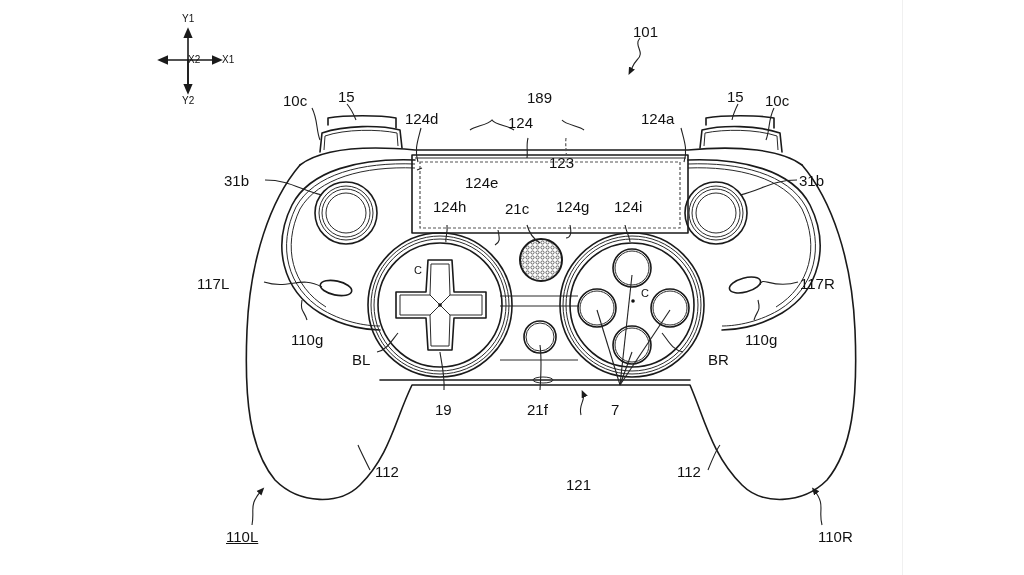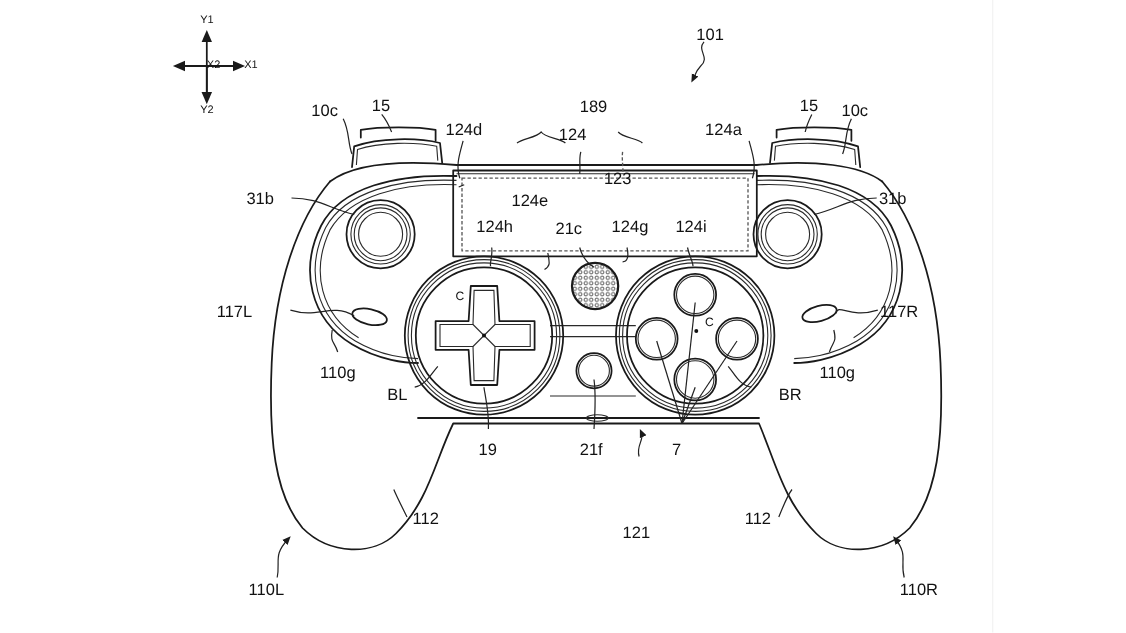--- a/index.html
+++ b/index.html
@@ -202,17 +202,17 @@
 <span class="lbl" style="left:291px;top:332px;">110g</span>
 <span class="lbl" style="left:745px;top:332px;">110g</span>
 <span class="lbl" style="left:352px;top:352px;">BL</span>
 <span class="lbl" style="left:708px;top:352px;">BR</span>
 <span class="lbl" style="left:435px;top:402px;">19</span>
 <span class="lbl" style="left:527px;top:402px;">21f</span>
 <span class="lbl" style="left:611px;top:402px;">7</span>
 <span class="lbl" style="left:566px;top:444px;margin-top:33px;">121</span>
 <span class="lbl" style="left:375px;top:464px;">112</span>
 <span class="lbl" style="left:677px;top:464px;">112</span>
-<span class="lbl" style="left:226px;top:529px;">110L</span>
+<span class="lbl" style="left:226px;top:529px;text-decoration:underline;">110L</span>
 <span class="lbl" style="left:818px;top:529px;">110R</span>
 
 <div class="rborder"></div>
 </div>
 
 </body></html>

